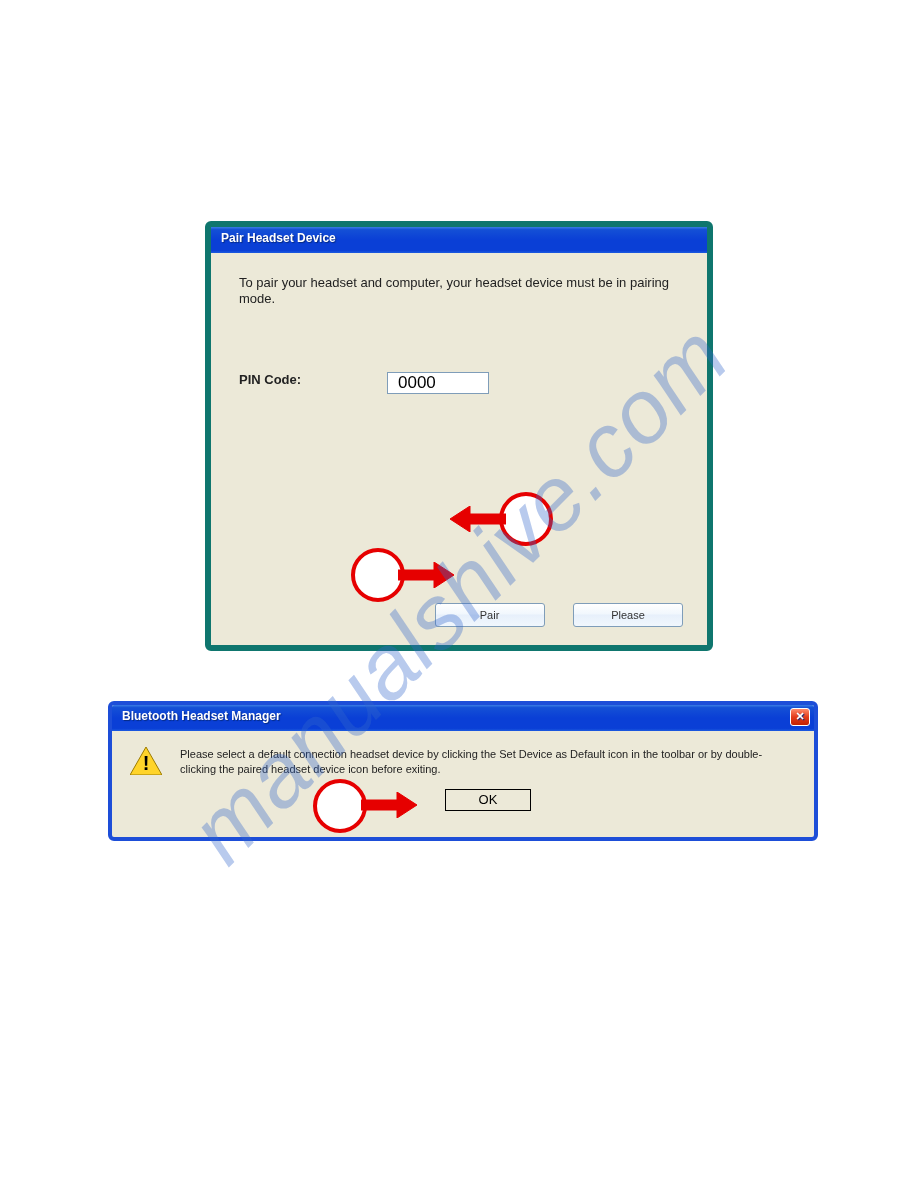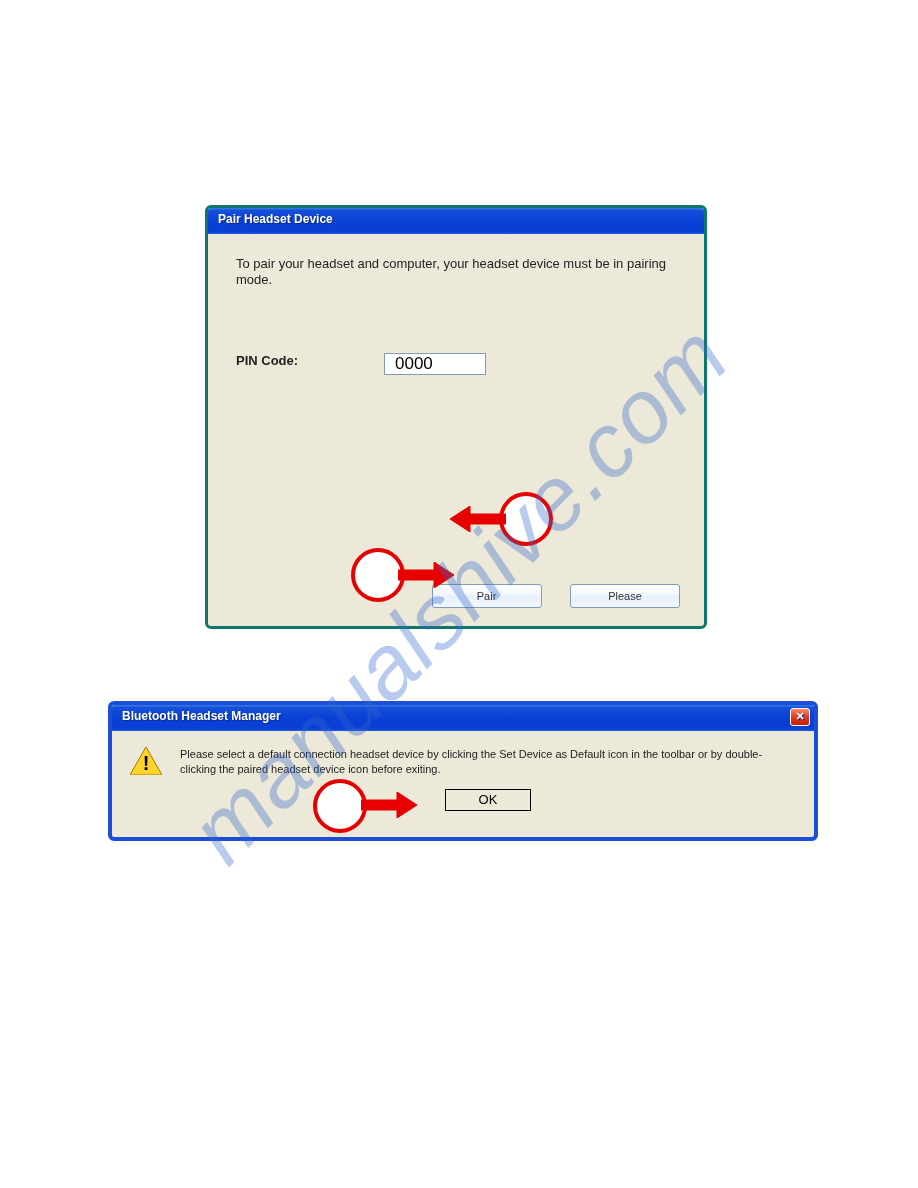--- a/index.html
+++ b/index.html
@@ -24,24 +24,24 @@
     pointer-events: none;
     z-index: 5;
     font-style: italic;
     letter-spacing: 1px;
   }
 
   
   .dialog1 {
     position: absolute;
     left: 205px;
-    top: 205px;
+    top: 221px;
     width: 496px;
     height: 418px;
-    border: 3px solid #0f766e;
+    border: 6px solid #0f766e;
     border-radius: 6px;
     background: #ece9d8;
     box-shadow: 0 0 0 0;
     overflow: hidden;
   }
   .dialog1 .titlebar {
     height: 22px;
     background: linear-gradient(to bottom, #3a7de4 0%, #1450d6 10%, #0a3fd6 50%, #0a3fd6 90%, #1c5be0 100%);
     color: #fff;
     font-weight: bold;

